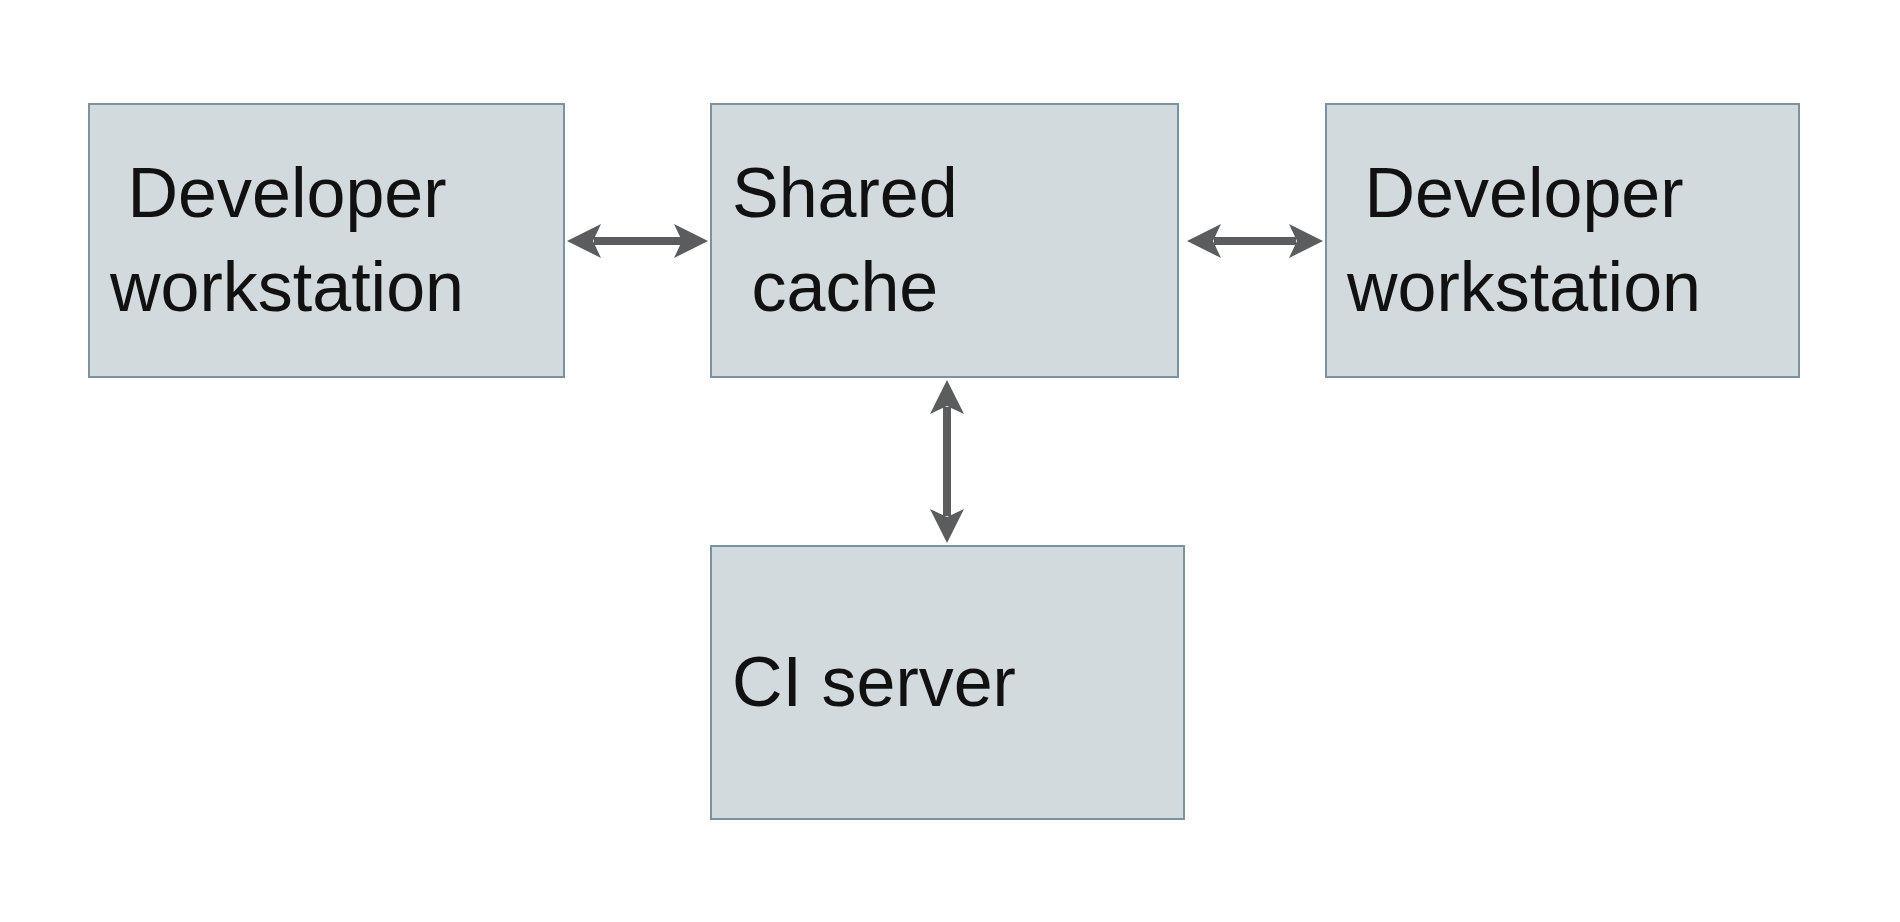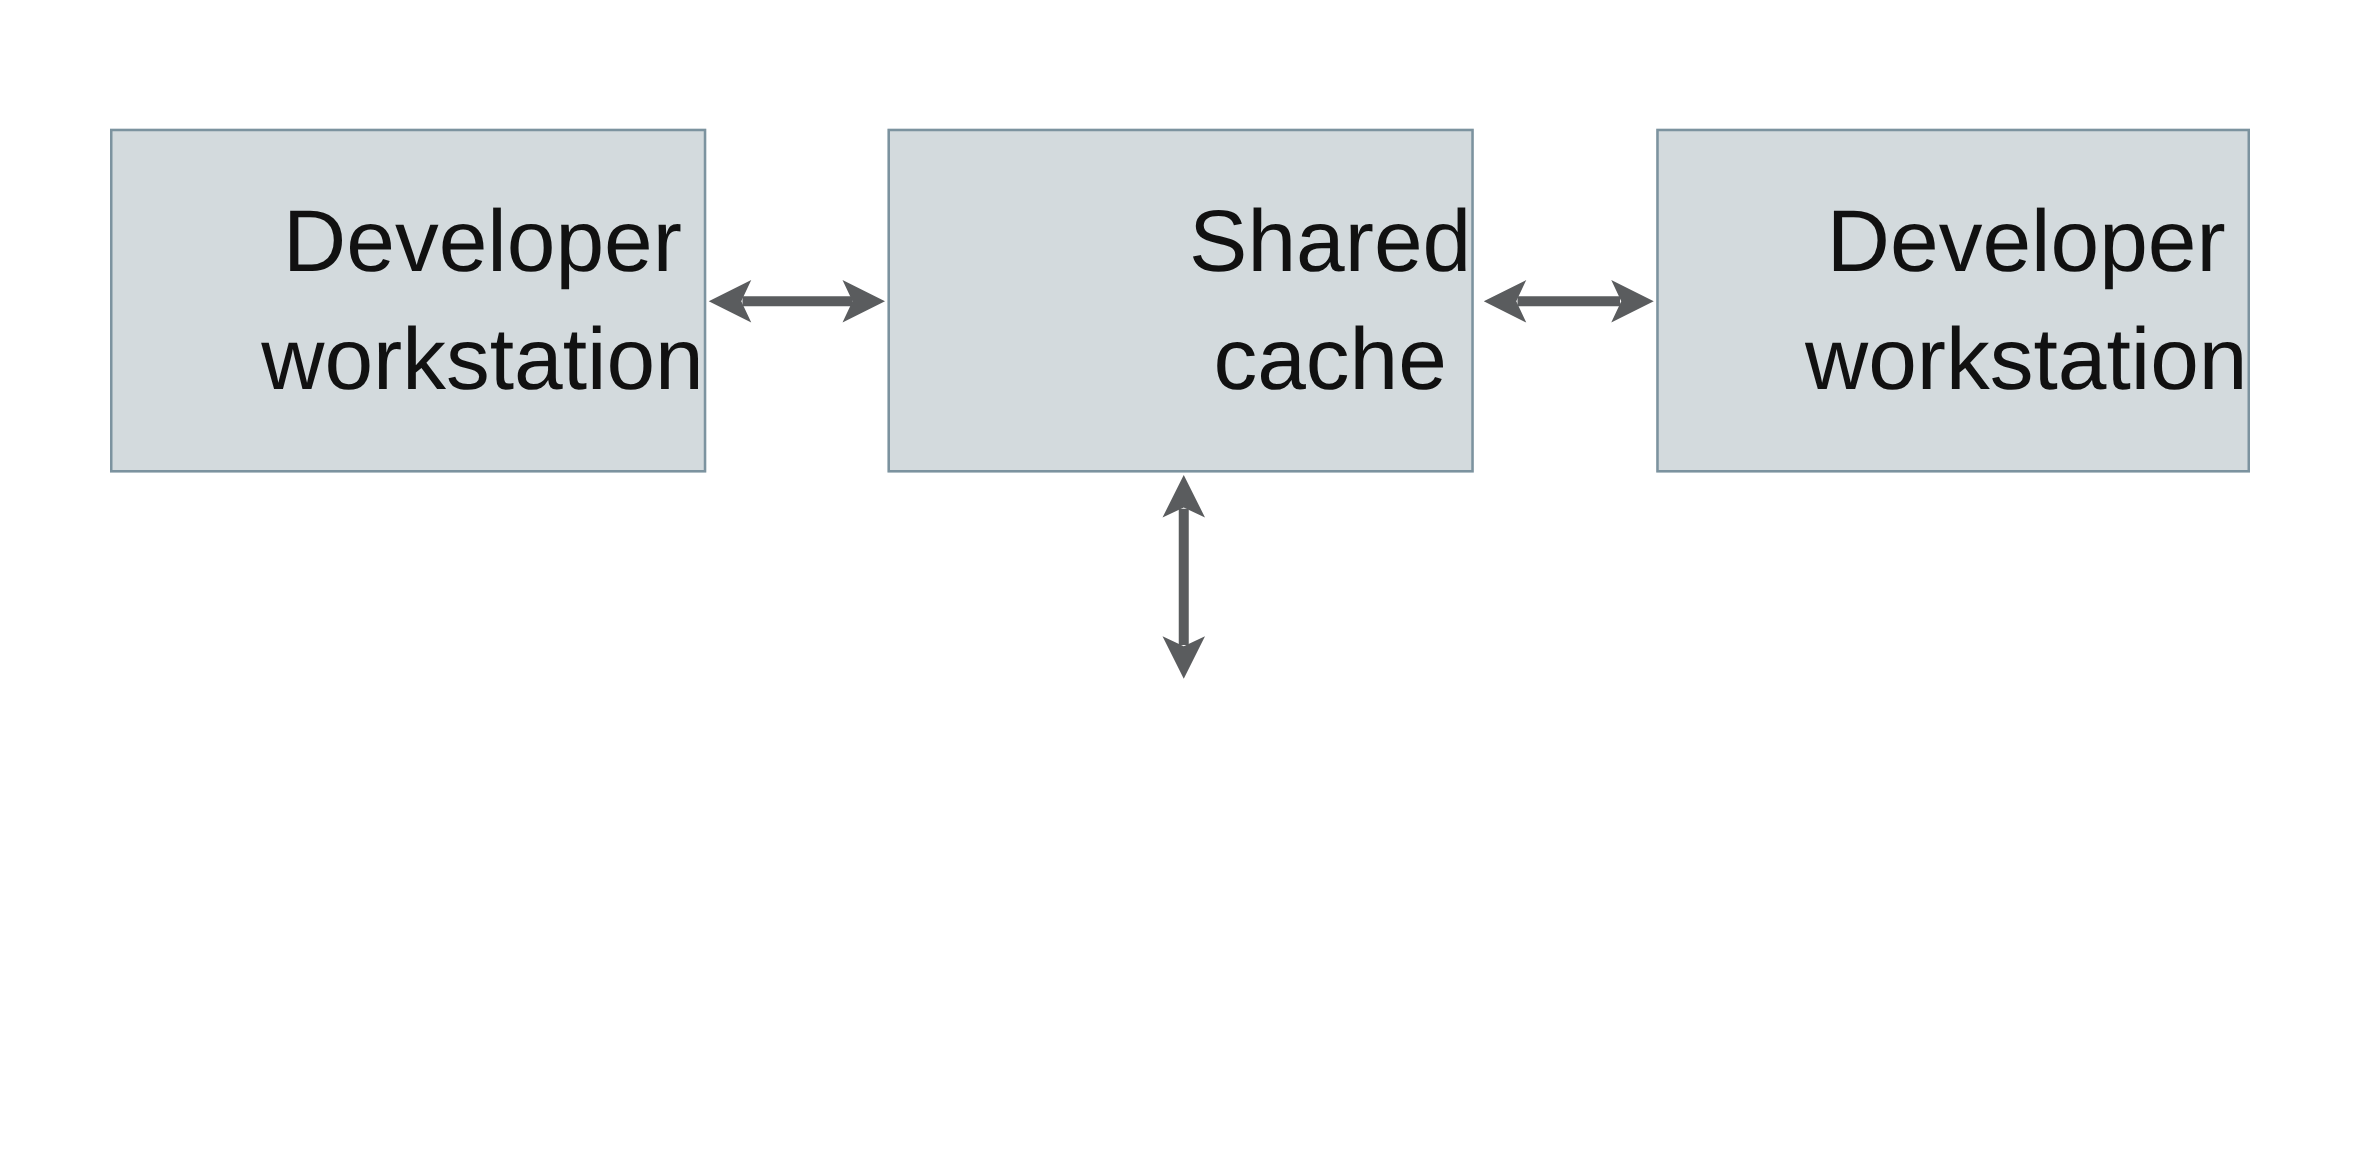--- a/index.html
+++ b/index.html
@@ -17,21 +17,21 @@
     height: 922px;
     background: #ffffff;
   }
   .node {
     position: absolute;
     box-sizing: border-box;
     background: #d3dadd;
     border: 2px solid #7c939f;
     display: flex;
     align-items: center;
-    justify-content: flex-end;
+    justify-content: flex-start;
     text-align: center;
     padding-left: 20px;
   }
   .node .label {
     font-size: 70px;
     line-height: 1.34;
     color: #111111;
     white-space: pre-line;
     letter-spacing: 0px;
   }
@@ -83,14 +83,17 @@
   <div class="node" id="node-shared">
     <span class="label">Shared
 cache</span>
   </div>
 
   <div class="node" id="node-dev-right">
     <span class="label">Developer
 workstation</span>
   </div>
 
+  <div class="node" id="node-ci">
+    <span class="label">CI server</span>
+  </div>
 
 </div>
 
 </body></html>

